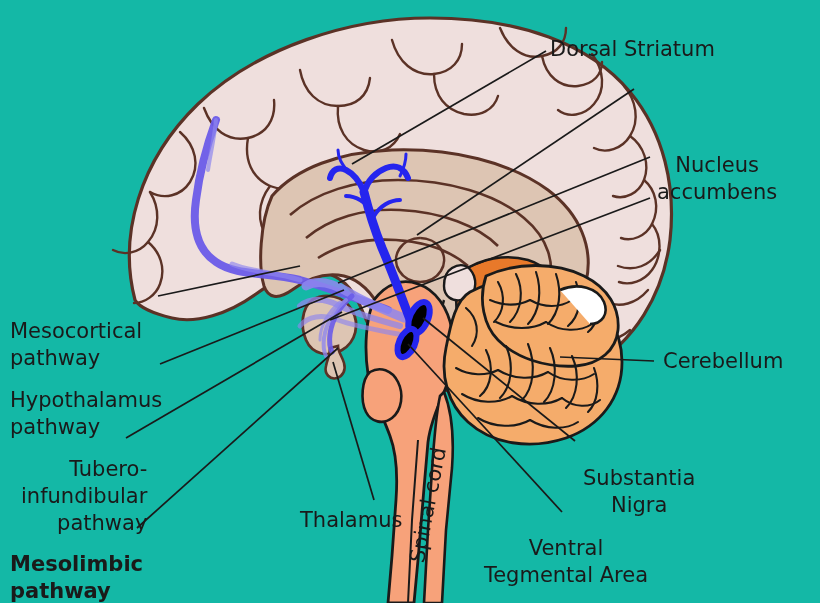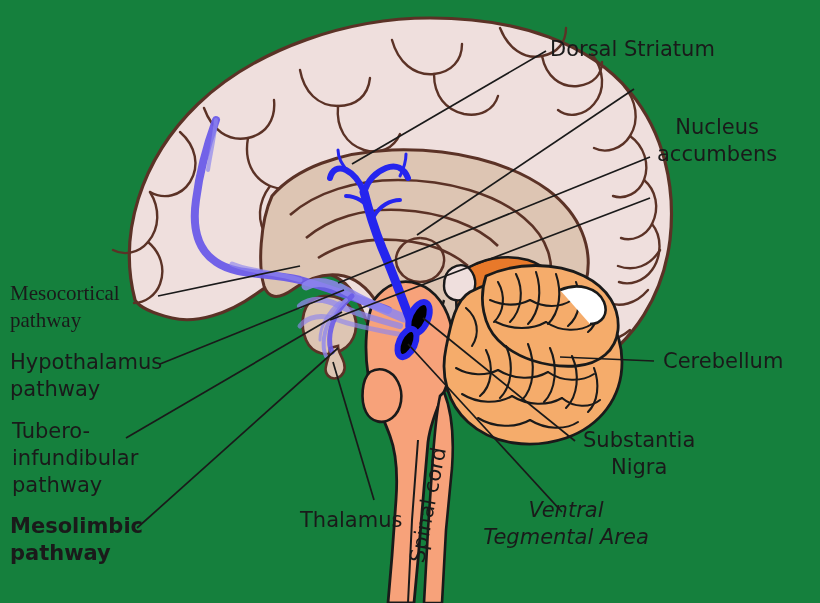--- a/index.html
+++ b/index.html
@@ -4,40 +4,40 @@
 <style>
   html, body {
     margin: 0;
     padding: 0;
     background: #ffffff;
   }
   #canvas {
     position: relative;
     width: 820px;
     height: 603px;
-    background: #15803d;
+    background: #14b8a6;
     overflow: hidden;
     font-family: "DejaVu Sans", sans-serif;
   }
   #diagram {
     position: absolute;
     left: 0; top: 0;
     width: 820px;
     height: 603px;
   }
   .lbl {
     position: absolute;
     font-family: "DejaVu Sans", sans-serif;
     font-size: 21px;
     color: #1a1a1a;
     white-space: pre;
     line-height: 27px;
     letter-spacing: 0px;
   }
-  .lbl.multi { white-space: pre-line; }
+  .lbl.multi { white-space: pre-line; margin-top: 38px; }
   .lbl.rot {
     transform-origin: left top;
   }
 </style>
 </head>
 <body>
 
 <div id="canvas">
 
   <svg id="diagram" viewBox="0 0 820 603">
@@ -252,30 +252,30 @@
 
   <div class="lbl multi" style="left:657px; top:114px; text-align:center;">Nucleus
 accumbens</div>
 
 
   <div class="lbl" style="left:663px; top:348px;">Cerebellum</div>
 
   <div class="lbl multi" style="left:583px; top:427px; text-align:center;">Substantia
 Nigra</div>
 
-  <div class="lbl multi" style="left:478px; top:497px; text-align:center; width:176px;font-style:italic;">Ventral
+  <div class="lbl multi" style="left:478px; top:497px; text-align:center; width:176px;">Ventral
 Tegmental Area</div>
 
-  <div class="lbl multi" style="left:10px; top:280px;font-family:Liberation Serif, serif;">Mesocortical
+  <div class="lbl multi" style="left:10px; top:280px;">Mesocortical
 pathway</div>
 
   <div class="lbl multi" style="left:10px; top:349px;">Hypothalamus
 pathway</div>
 
-  <div class="lbl multi" style="left:12px; top:418px;">Tubero-
+  <div class="lbl multi" style="left:21px; top:418px;text-align:right;">Tubero-
 infundibular
 pathway</div>
 
   <div class="lbl multi" style="left:10px; top:513px;font-weight:bold;">Mesolimbic
 pathway</div>
 
   <div class="lbl" style="left:300px; top:507px;">Thalamus</div>
 
   <div class="lbl rot" style="left:404px; top:560px; transform:rotate(-79deg);">Spinal cord</div>
 

